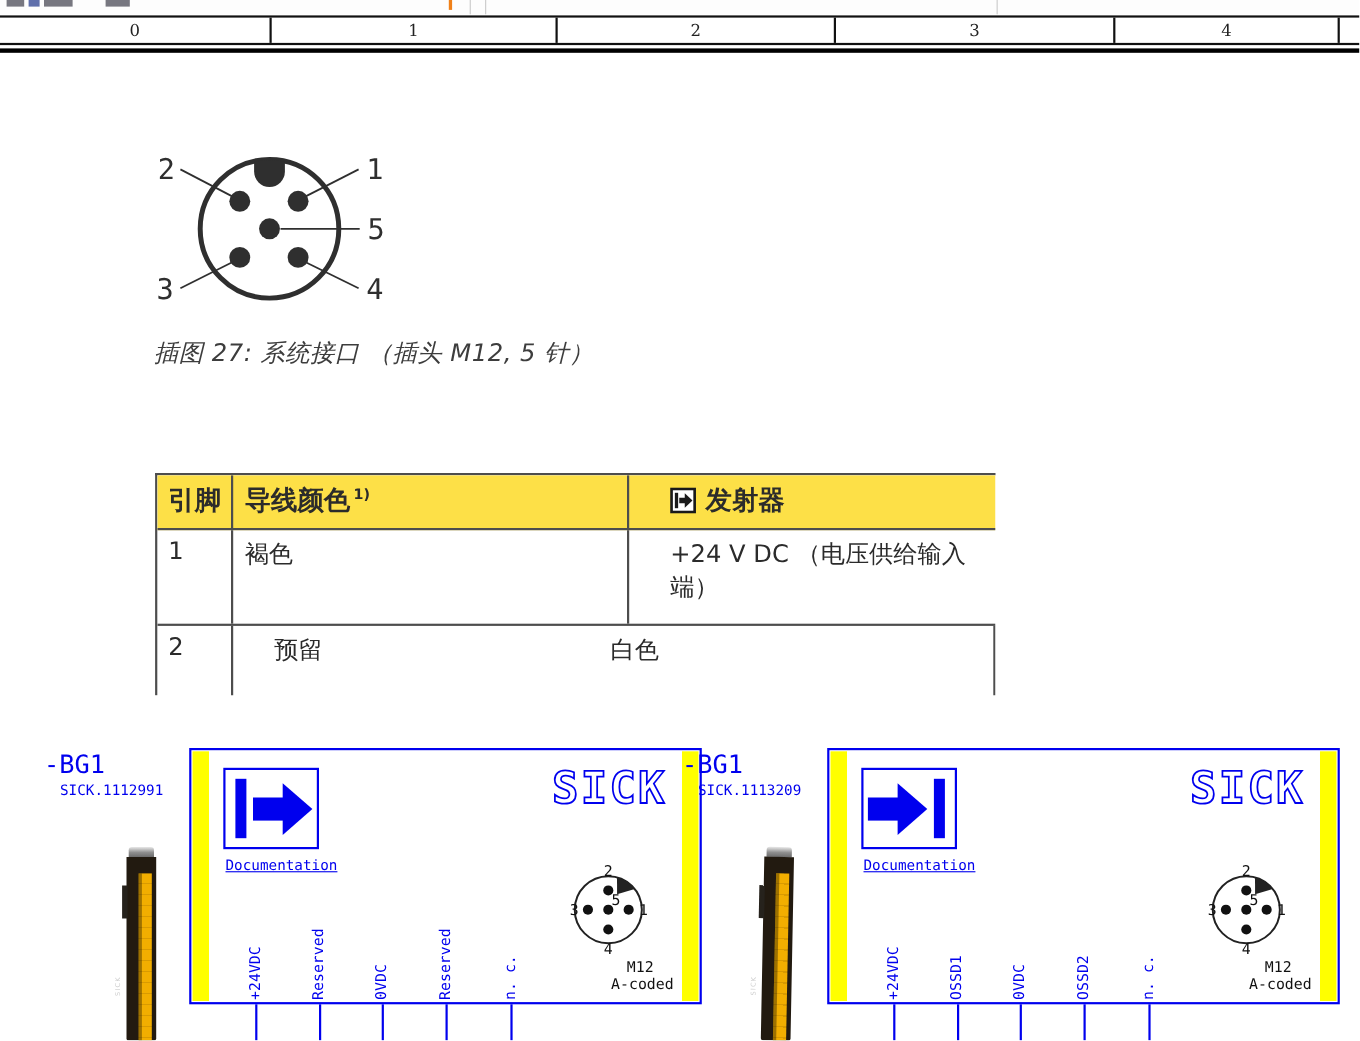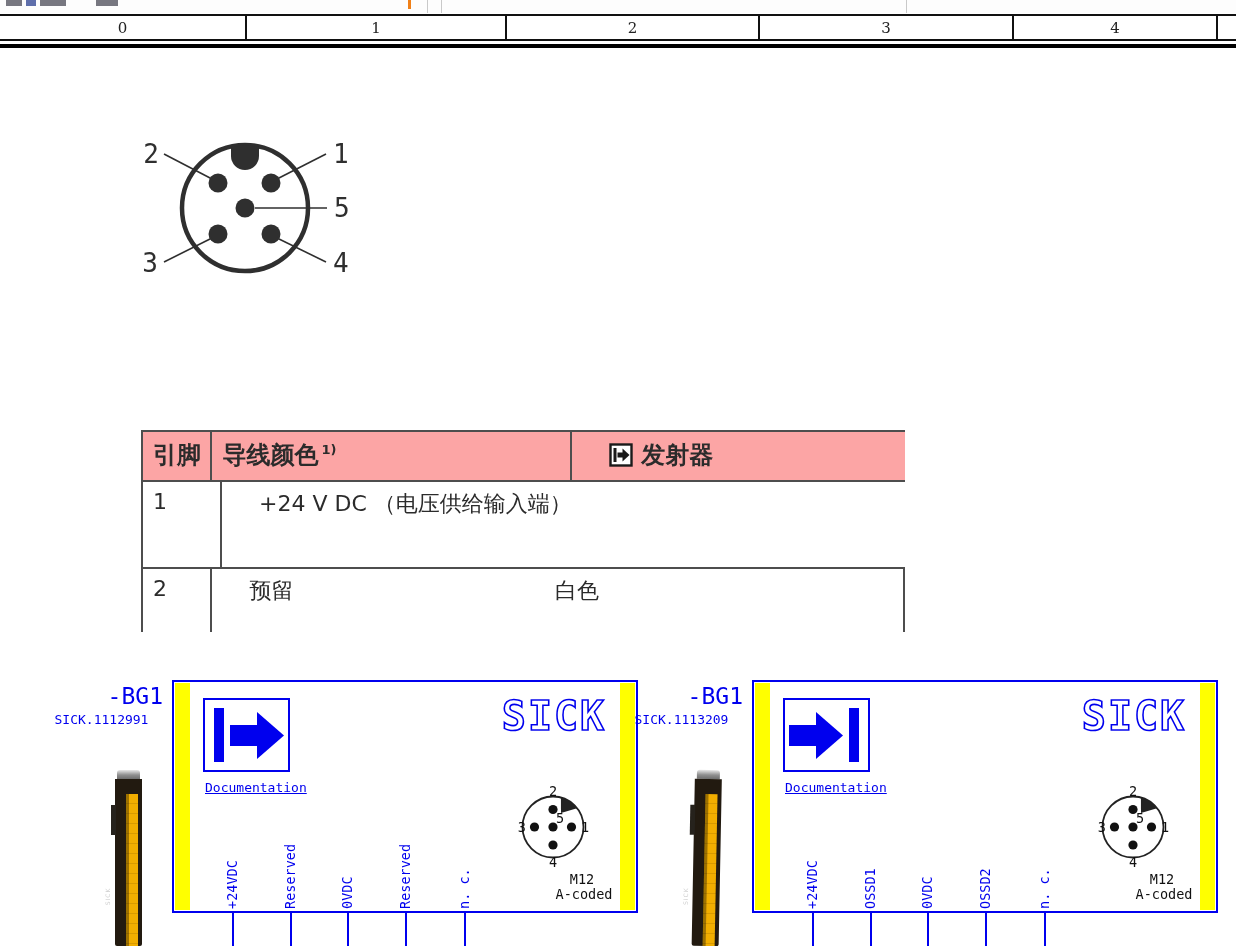--- a/index.html
+++ b/index.html
@@ -24,29 +24,29 @@
   .tabcaption{position:absolute;left:140px;top:386px;width:620px;
       font:italic 22px "DejaVu Sans",sans-serif;color:#3d3d3d;letter-spacing:.5px;}
   .ptable{position:absolute;left:141px;top:430px;width:764px;height:202px;overflow:hidden;
       border-top:2px solid #4d4d4d;border-left:2px solid #4d4d4d;box-sizing:border-box;
       color:#2b2b2b;}
   .trow{display:flex;box-sizing:border-box;}
   .tcell{box-sizing:border-box;padding:7px 0 0 10px;}
   .c1{width:79px;border-right:2px solid #4d4d4d;}
   .c2{width:418px;border-right:2px solid #4d4d4d;}
   .c3{width:355px;margin-left:27px;}
-  .thead{height:50px;background:#fca5a5;border-bottom:2px solid #4d4d4d;
+  .thead{height:50px;background:#fde047;border-bottom:2px solid #4d4d4d;
       font-weight:bold;font-size:24px;}
   .tr1{height:87px;border-bottom:2px solid #4d4d4d;font-size:22px;}
   .tr2{height:65px;font-size:22px;}
   .notesup{font-size:13px;vertical-align:super;font-weight:bold;margin-left:3px;}
   .hicon{display:inline-block;vertical-align:-4px;margin-right:8px;}
   
   .devgroup{position:absolute;top:655px;width:660px;height:291px;}
-  .reftag{position:absolute;left:40px;top:28px;width:123px;text-align:right;
+  .reftag{position:absolute;left:40px;top:28px;width:123px;text-align:left;
       font:23px "DejaVu Sans Mono",monospace;color:#0000ee;}
   .parttag{position:absolute;left:40px;top:57px;width:123px;text-align:center;
       font:13px "DejaVu Sans Mono",monospace;color:#0000ee;}
   .block{position:absolute;left:172px;top:25px;width:466px;height:233px;
       border:2px solid #0000ee;box-sizing:border-box;background:#fff;}
   .ybar{position:absolute;top:1px;bottom:1px;width:15px;background:#ffff00;}
   .ybar.l{left:1px;} .ybar.r{right:1px;}
   .iconbox{position:absolute;left:29px;top:16px;width:87px;height:74px;
       border:2px solid #0000ee;box-sizing:border-box;}
   .logo{position:absolute;left:316px;top:10px;}
@@ -114,38 +114,40 @@
     </g>
     <g fill="#2f2f2f" font-size="26" font-family="DejaVu Sans,sans-serif">
       <text x="159" y="163" text-anchor="end">2</text>
       <text x="333" y="163" text-anchor="start">1</text>
       <text x="334" y="217" text-anchor="start">5</text>
       <text x="158" y="272" text-anchor="end">3</text>
       <text x="333" y="272" text-anchor="start">4</text>
     </g>
   </svg>
 
+  <div class="figcaption">插图 27: 系统接口 （插头 M12, 5 针）</div>
 
   <div class="ptable">
     <div class="trow thead">
       <div class="tcell c1">引脚</div>
       <div class="tcell c2"><span>导线颜色</span><sup class="notesup">1)</sup></div>
       <div class="tcell c3">
         <span class="hicon">
           <svg width="24" height="24" viewBox="0 0 24 24">
             <rect x="1.5" y="1.5" width="21" height="21" fill="#fff" stroke="#1a1a1a" stroke-width="2.4"></rect>
             <rect x="4.5" y="5" width="3" height="14" fill="#1a1a1a"></rect>
             <rect x="8.5" y="9.5" width="6" height="5" fill="#1a1a1a"></rect>
             <polygon points="13.5,5.5 13.5,18.5 20.5,12" fill="#1a1a1a"></polygon>
           </svg>
         </span><span>发射器</span>
       </div>
     </div>
     <div class="trow tr1">
       <div class="tcell c1">1</div>
+      <div class="tcell c2">褐色</div>
       <div class="tcell c3">+24 V DC （电压供给输入端）</div>
     </div>
     <div class="trow tr2">
       <div class="tcell c1">2</div>
       <div class="tcell c3">预留</div>
       <div class="tcell c2">白色</div>
     </div>
   </div>
 
   <div class="devgroup" style="left:0">

